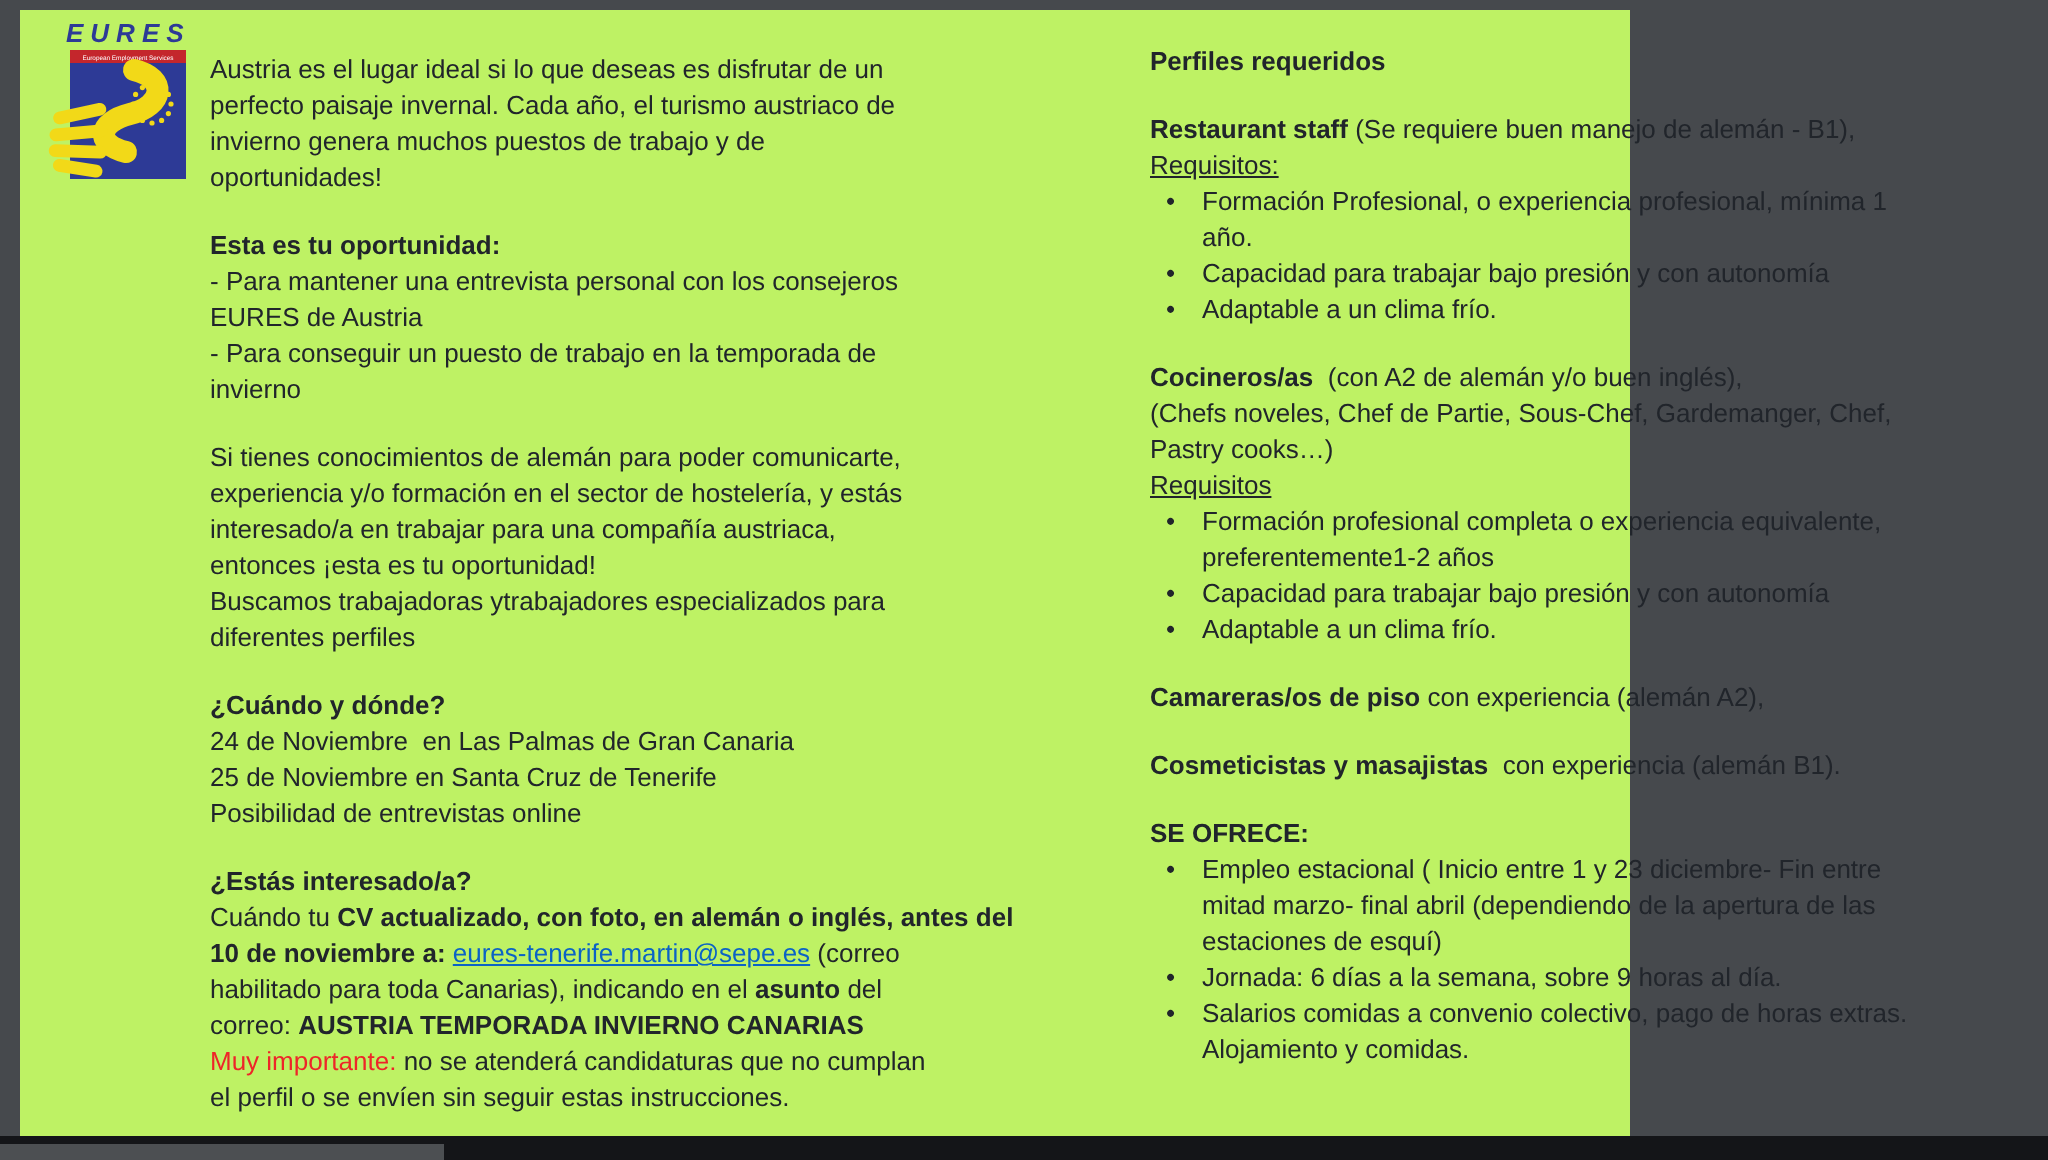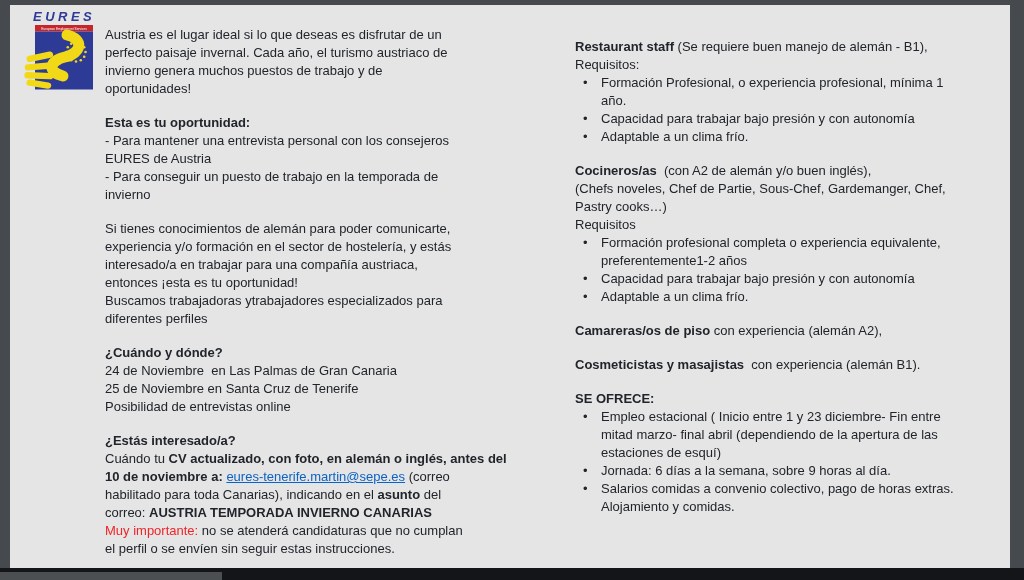--- a/index.html
+++ b/index.html
@@ -2,41 +2,41 @@
 <html><head>
 <meta charset="utf-8">
 <style>
   html,body{margin:0;padding:0;}
   body{
     width:1024px;height:580px;overflow:hidden;position:relative;
     background:#46494d;
     font-family:"Liberation Sans","DejaVu Sans",sans-serif;
   }
   .page{
-    position:absolute;left:10px;top:5px;width:1000px;height:563px;
-    background:#e5e5e5;
+    position:absolute;left:10px;top:5px;width:805px;height:563px;
+    background:#bef264;
   }
   .bottom-band{
     position:absolute;left:0;top:568px;width:1024px;height:12px;
     background:#141518;
   }
   .bottom-seg{
     position:absolute;left:0;top:572px;width:222px;height:8px;
     background:#4c4f52;
   }
   .col{
     position:absolute;
     font-size:13px;line-height:18px;color:#21252b;
   }
   .col-left{left:95px;top:21px;width:462px;}
   .col-right{left:565px;top:17px;width:440px;}
   p.t{margin:0;white-space:pre-wrap;}
   .gap{margin-top:16px !important;}
   b{font-weight:bold;}
-  .u{}
+  .u{text-decoration:underline;}
   .red{color:#ee2529;}
   a.link{color:#0b63c5;text-decoration:underline;cursor:pointer;font-weight:normal;}
   .bullet{display:flex;margin:0;}
   .bullet .dot{width:26px;flex:0 0 26px;padding-left:8px;box-sizing:border-box;}
   .bullet .bt{white-space:pre-wrap;flex:1;}
   .logo{position:absolute;left:12px;top:3px;width:80px;height:96px;}
   .logo svg text{font-family:"Liberation Sans","DejaVu Sans",sans-serif;}
 </style>
 </head>
 <body>
@@ -98,20 +98,21 @@
     <p class="t gap"><b>¿Estás interesado/a?</b></p>
     <p class="t"><span>Cuándo tu </span><b>CV actualizado, con foto, en alemán o inglés, antes del
 10 de noviembre a: </b><a class="link" href="#">eures-tenerife.martin@sepe.es</a><span> (correo
 habilitado para toda Canarias), indicando en el </span><b>asunto</b><span> del
 correo: </span><b>AUSTRIA TEMPORADA INVIERNO CANARIAS
 </b><span class="red">Muy importante:</span><span> no se atenderá candidaturas que no cumplan
 el perfil o se envíen sin seguir estas instrucciones.</span></p>
   </div>
 
   <div class="col col-right">
+    <p class="t"><b>Perfiles requeridos</b></p>
 
     <p class="t gap"><b>Restaurant staff</b><span> (Se requiere buen manejo de alemán - B1),</span></p>
     <p class="t"><span class="u">Requisitos:</span></p>
     <div class="bullet">
         <span class="dot">•</span>
         <span class="bt">Formación Profesional, o experiencia profesional, mínima 1
 año.</span>
       </div>
     <div class="bullet">
         <span class="dot">•</span>

